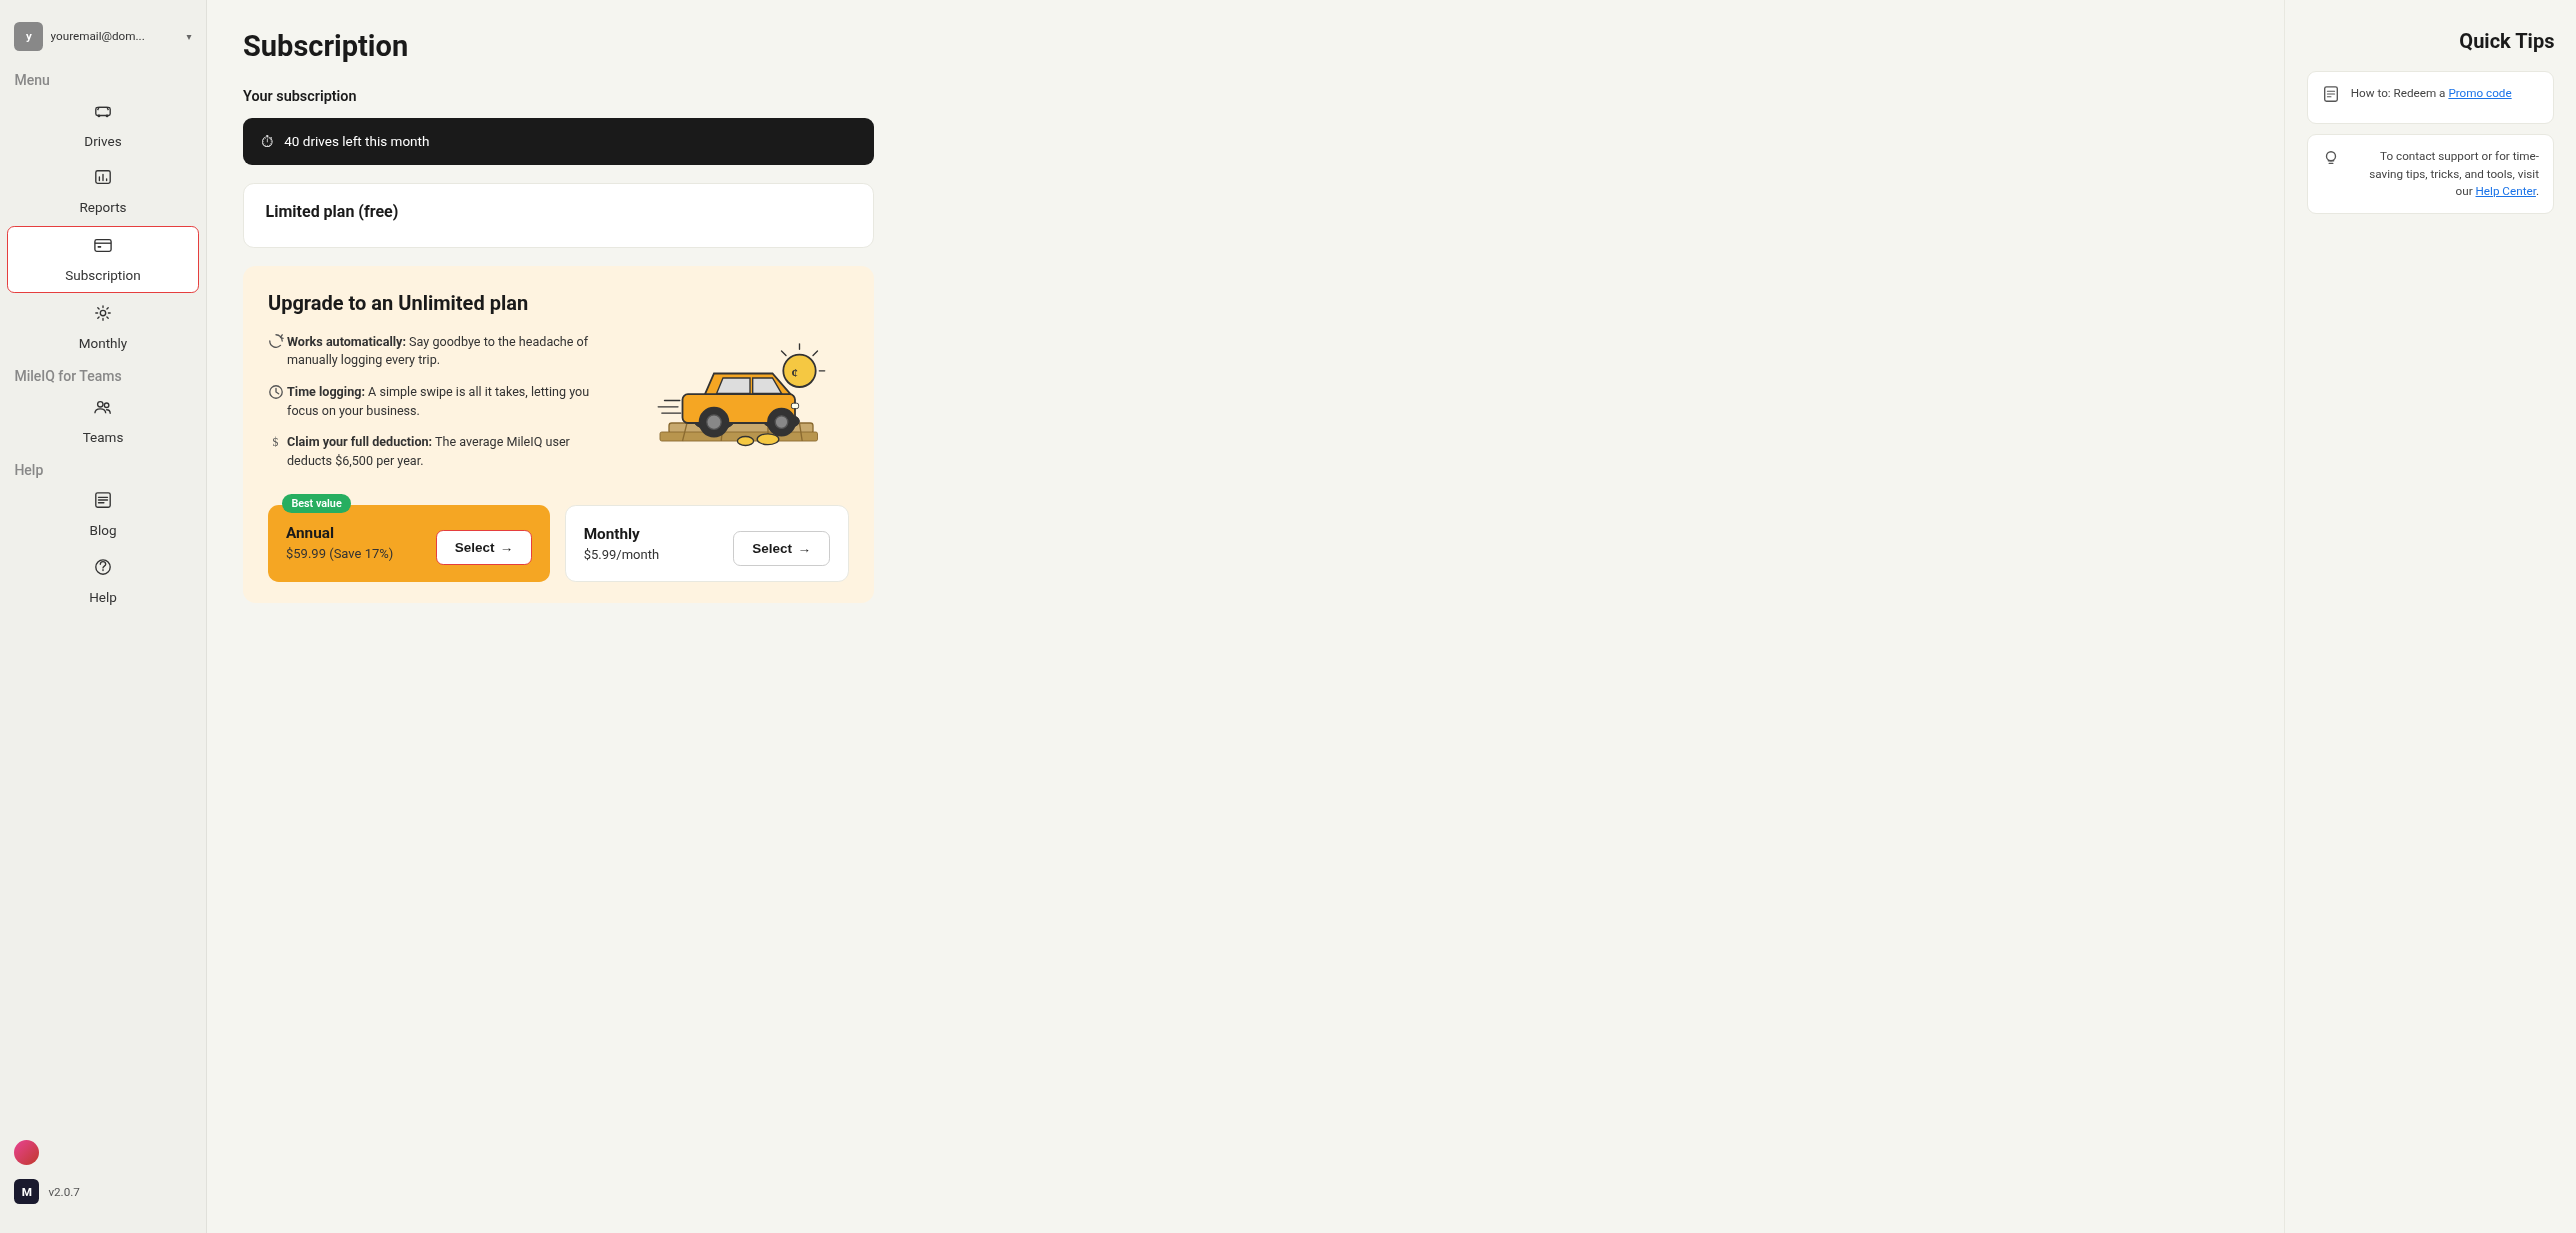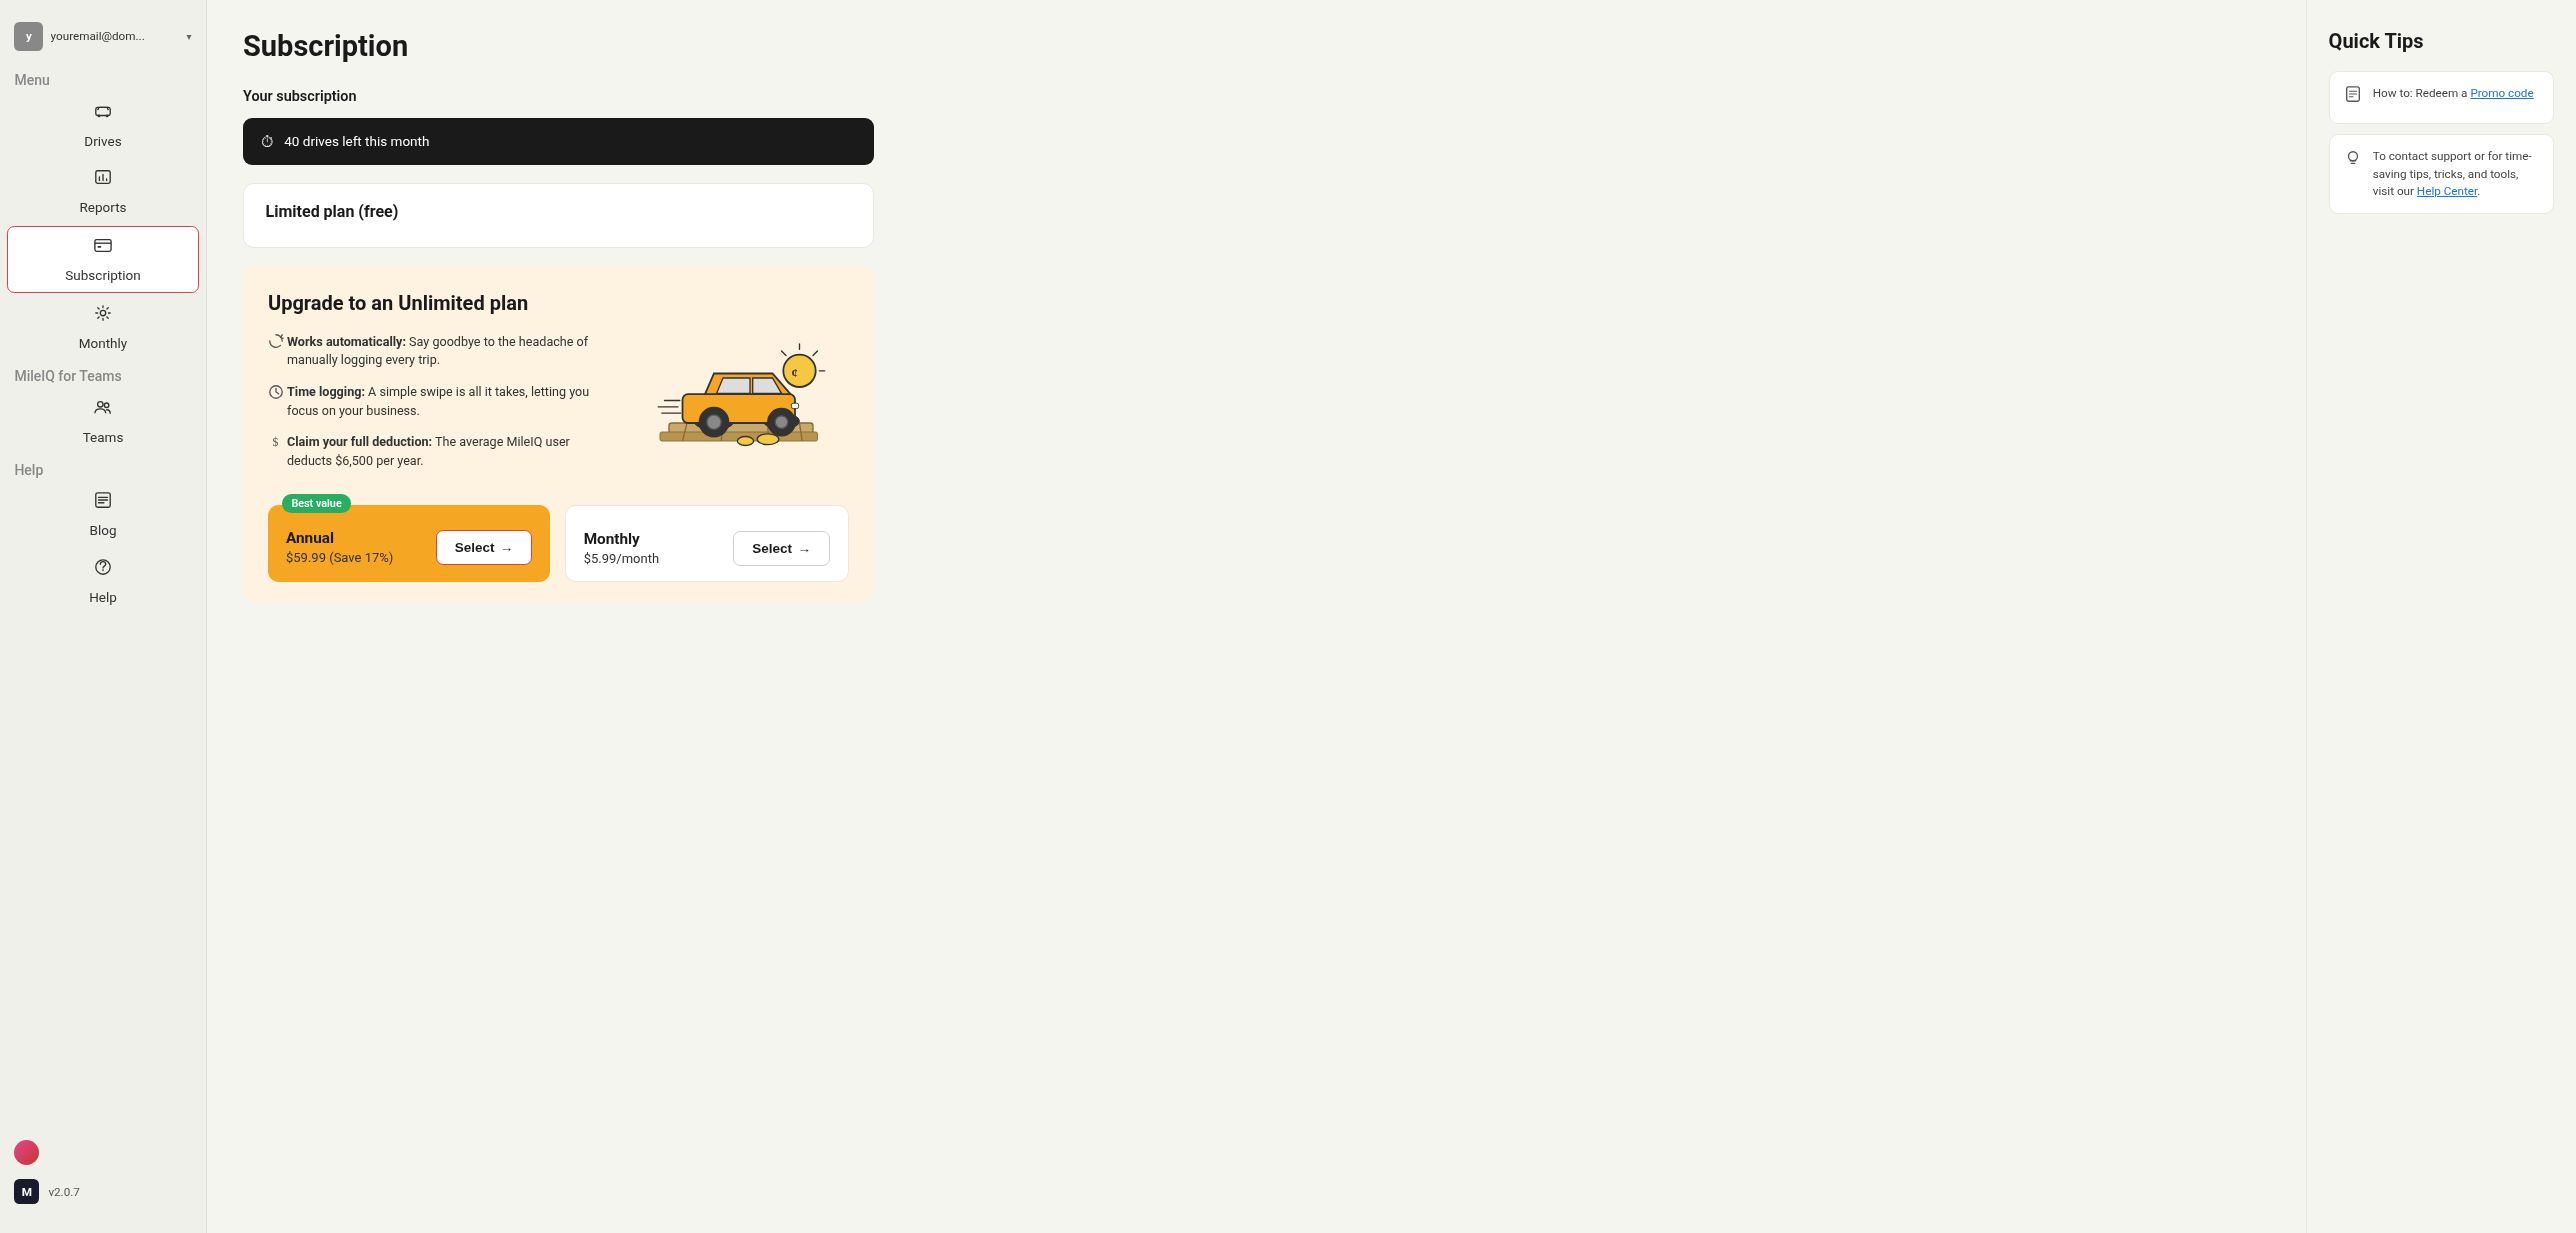--- a/index.html
+++ b/index.html
@@ -312,25 +312,26 @@
       font-size: 13.5px;
       font-weight: 600;
       color: #1a1a1a;
       cursor: pointer;
       margin-top: 10.8px;
       width: fit-content;
     }
 
     
     .right-panel {
-      width: 270px;
+      width: 292px;
       background: #f5f5f0;
       padding: 29px 21.6px;
       border-left: 0.9px solid #e8e8e0;
       flex-shrink: 0;
+      text-align: right;
     }
 
     .quick-tips-title {
       font-size: 20px;
       font-weight: 700;
       color: #1a1a1a;
       margin-bottom: 18px;
     }
 
     .tip-card {
@@ -351,21 +352,21 @@
       flex-shrink: 0;
       margin-top: 0.9px;
     }
     .tip-link {
       color: #1a73e8;
       text-decoration: underline;
     }
 
     .pricing-row {
       display: flex;
-      align-items: flex-end;
+      align-items: center;
       justify-content: space-between;
       gap: 14px;
     }
     .pricing-info {
       flex: 1;
     }
   </style>
 </head>
 <body>
 

